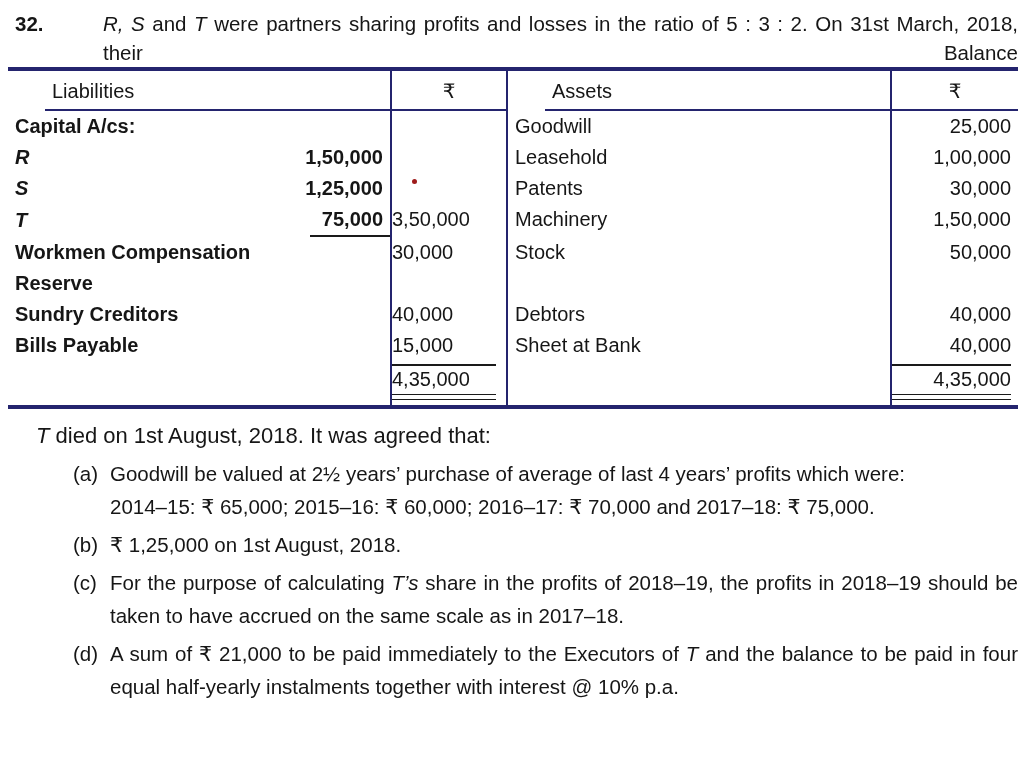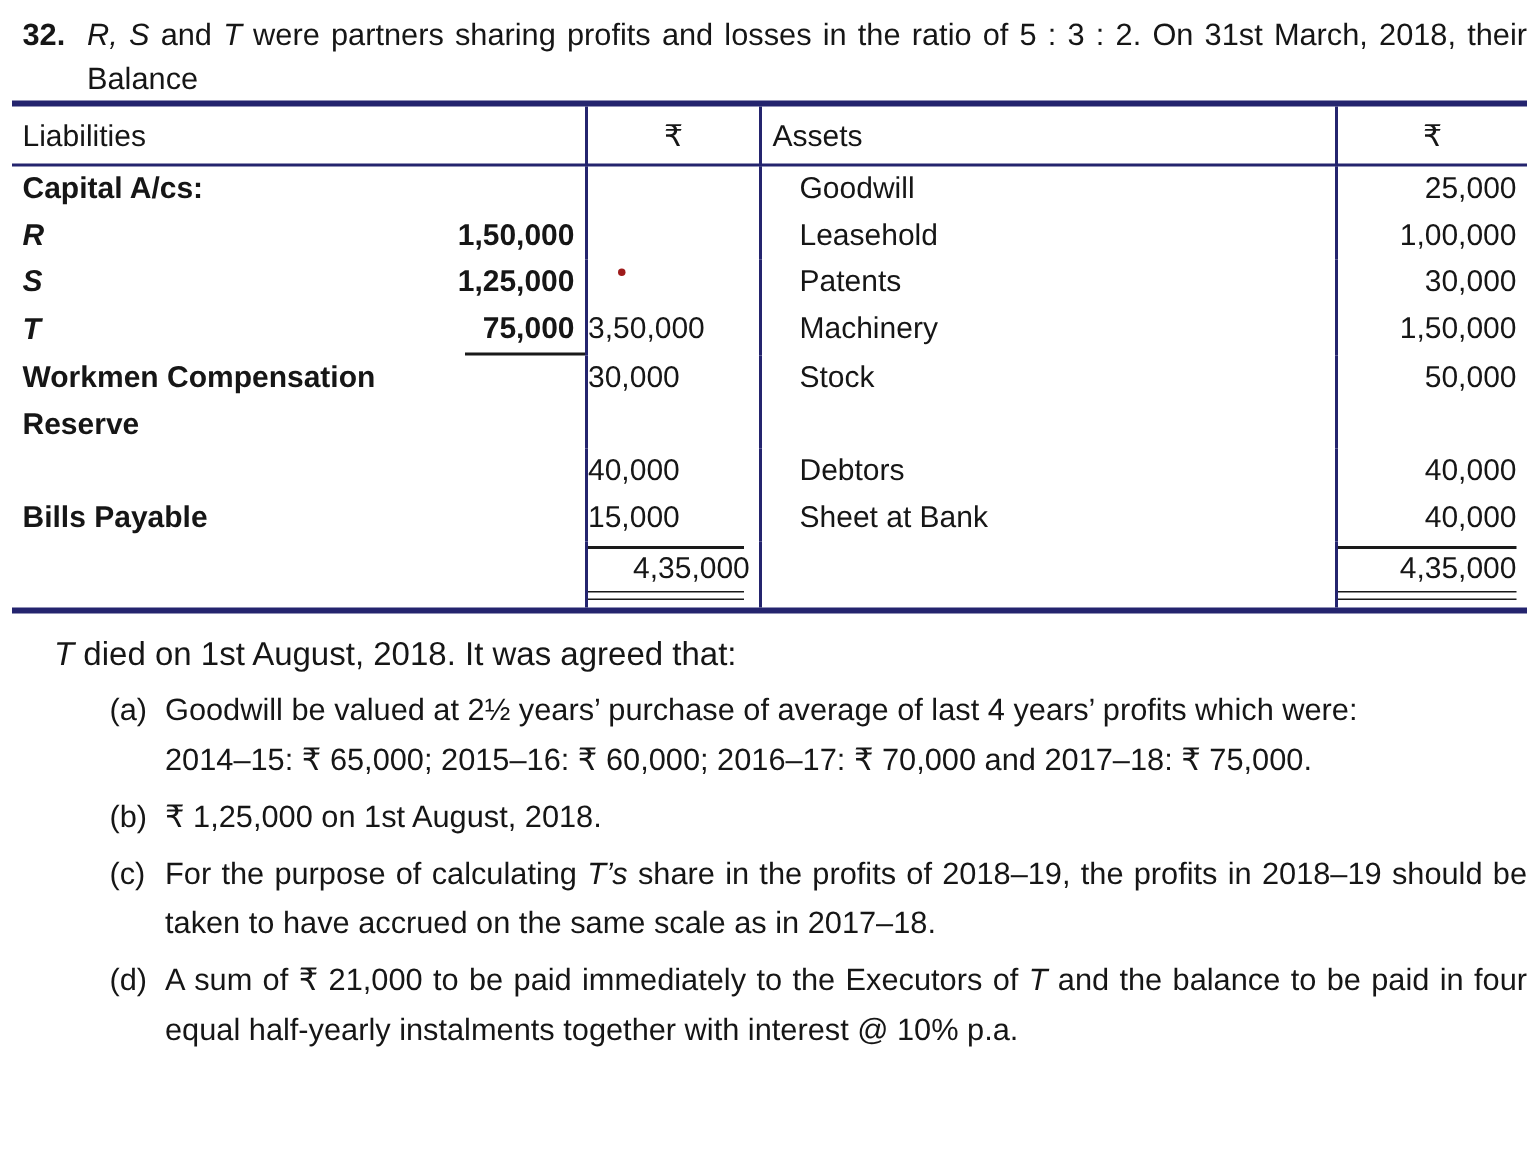--- a/index.html
+++ b/index.html
@@ -13,47 +13,47 @@
     width:1026px;height:774px;overflow:hidden;
     font-family:"Liberation Sans","DejaVu Sans",sans-serif;
     color:var(--ink);
   }
   .page{padding:9px 8px 0 8px;width:1026px;height:774px;}
 
   .i{font-style:italic;}
   .jl{text-align:justify;text-align-last:justify;}
 
   
-  .q{display:flex;font-size:20.5px;line-height:29px;}
+  .q{display:flex;font-size:20.5px;line-height:29px;gap:45px;}
   .qnum{width:50px;font-weight:700;padding-left:7px;flex:none;}
   .qtext{flex:1;}
 
   
   .sheet{
     position:relative;margin-top:0;
     width:1010px;
     border-top:4px solid var(--navy);
     border-bottom:4px solid var(--navy);
     display:grid;
     grid-template-columns:382px 118px 382px 128px;
     font-size:20px;
   }
   .cell{min-height:31px;line-height:31px;}
   .c-lamt{border-left:2px solid var(--navy);border-right:2px solid var(--navy);text-align:left;padding-right:10px;}
   .c-aamt{border-left:2px solid var(--navy);text-align:right;padding-right:7px;}
   .hd{height:40px;line-height:40px;border-bottom:2.5px solid var(--navy);}
-  .hd-name{padding-left:7px;}
+  .hd-name{padding-left:7px;margin-left:37px;}
   .hd-amt{text-align:center;padding-right:0;}
   .c-lname{display:flex;justify-content:space-between;padding-left:7px;font-weight:bold;}
   .c-lname .lbl{align-self:center;}
   .sub{width:80px;flex:none;display:flex;align-items:center;justify-content:flex-end;padding-right:7px;}
   .sub.ul{border-bottom:2px solid var(--rule);}
-  .c-aname{padding-left:25px;}
+  .c-aname{padding-left:7px;}
   .tz{height:44px;line-height:normal;}
-  .tot{margin-top:3px;border-top:2px solid var(--rule);line-height:26px;padding-left:30px;}
+  .tot{margin-top:3px;border-top:2px solid var(--rule);line-height:26px;}
   .dbl{margin-top:2px;height:6px;border-top:1.5px solid var(--rule);border-bottom:1.5px solid var(--rule);}
   .red-dot{position:absolute;width:5px;height:5px;border-radius:50%;background:#9e1b1b;left:404px;top:108px;}
 
   
   .intro{margin:14px 0 8px 28px;font-size:22px;line-height:26px;}
   .items{margin-left:65px;width:945px;font-size:20.5px;}
   .item{display:flex;margin-bottom:5px;}
   .marker{width:37px;flex:none;line-height:33px;}
   .itlines{flex:1;}
   .itline{line-height:33px;}
@@ -106,20 +106,21 @@
       <div class="cell c-aname">Machinery</div>
       <div class="cell c-aamt">1,50,000</div>
       <div class="cell c-lname">
         <div class="lbl" style="display: inline;">Workmen Compensation Reserve</div>
         <div class="sub"></div>
       </div>
       <div class="cell c-lamt">30,000</div>
       <div class="cell c-aname">Stock</div>
       <div class="cell c-aamt">50,000</div>
       <div class="cell c-lname">
+        <div class="lbl" style="display: inline;">Sundry Creditors</div>
         <div class="sub"></div>
       </div>
       <div class="cell c-lamt">40,000</div>
       <div class="cell c-aname">Debtors</div>
       <div class="cell c-aamt">40,000</div>
       <div class="cell c-lname">
         <div class="lbl" style="display: inline;">Bills Payable</div>
         <div class="sub"></div>
       </div>
       <div class="cell c-lamt">15,000</div>

